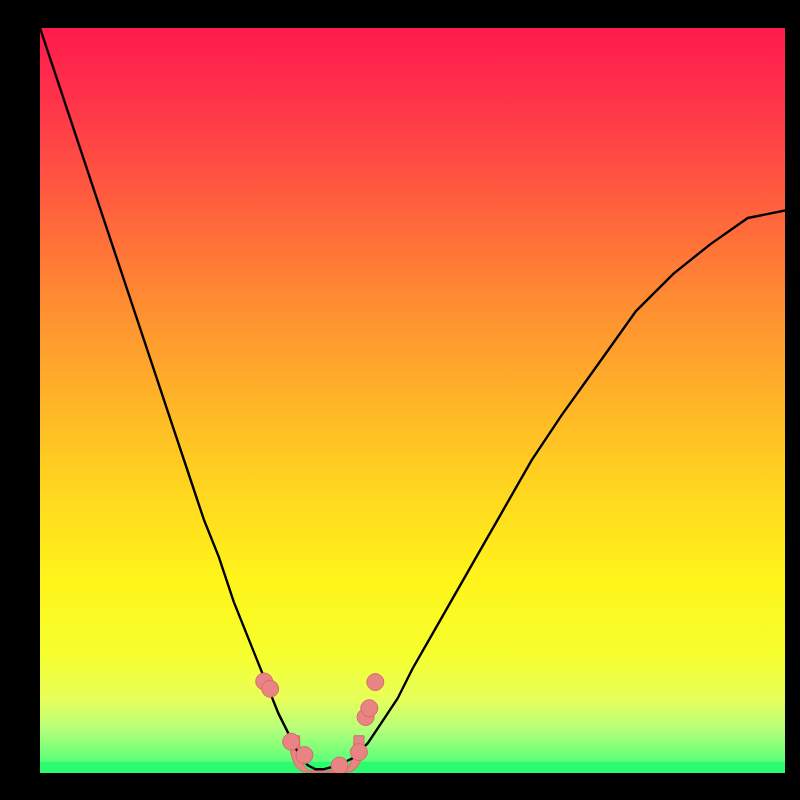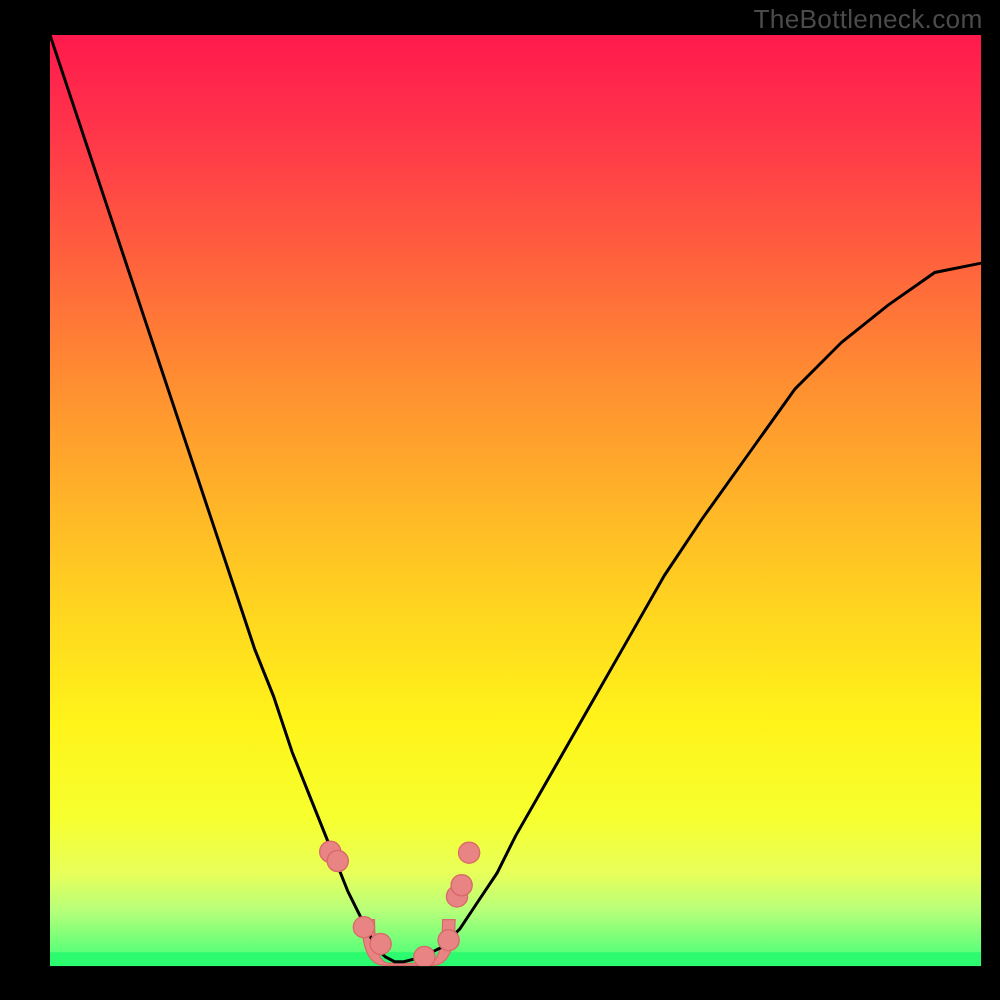--- a/index.html
+++ b/index.html
@@ -99,14 +99,13 @@
           <circle cx="264.5" cy="727.1" r="8.5" fill="#e98484" stroke="#d86a6a" stroke-width="1"></circle>
           <circle cx="299.5" cy="737.5" r="8.5" fill="#e98484" stroke="#d86a6a" stroke-width="1"></circle>
           <circle cx="318.9" cy="724.1" r="8.5" fill="#e98484" stroke="#d86a6a" stroke-width="1"></circle>
           <circle cx="325.6" cy="689.1" r="8.5" fill="#e98484" stroke="#d86a6a" stroke-width="1"></circle>
           <circle cx="329.3" cy="680.2" r="8.5" fill="#e98484" stroke="#d86a6a" stroke-width="1"></circle>
           <circle cx="335.3" cy="654.1" r="8.5" fill="#e98484" stroke="#d86a6a" stroke-width="1"></circle>
         </g>
     </svg>
   </div>
 
-  <div class="watermark">TheBottleneck.com</div>
 </div>
 
 </body></html>

